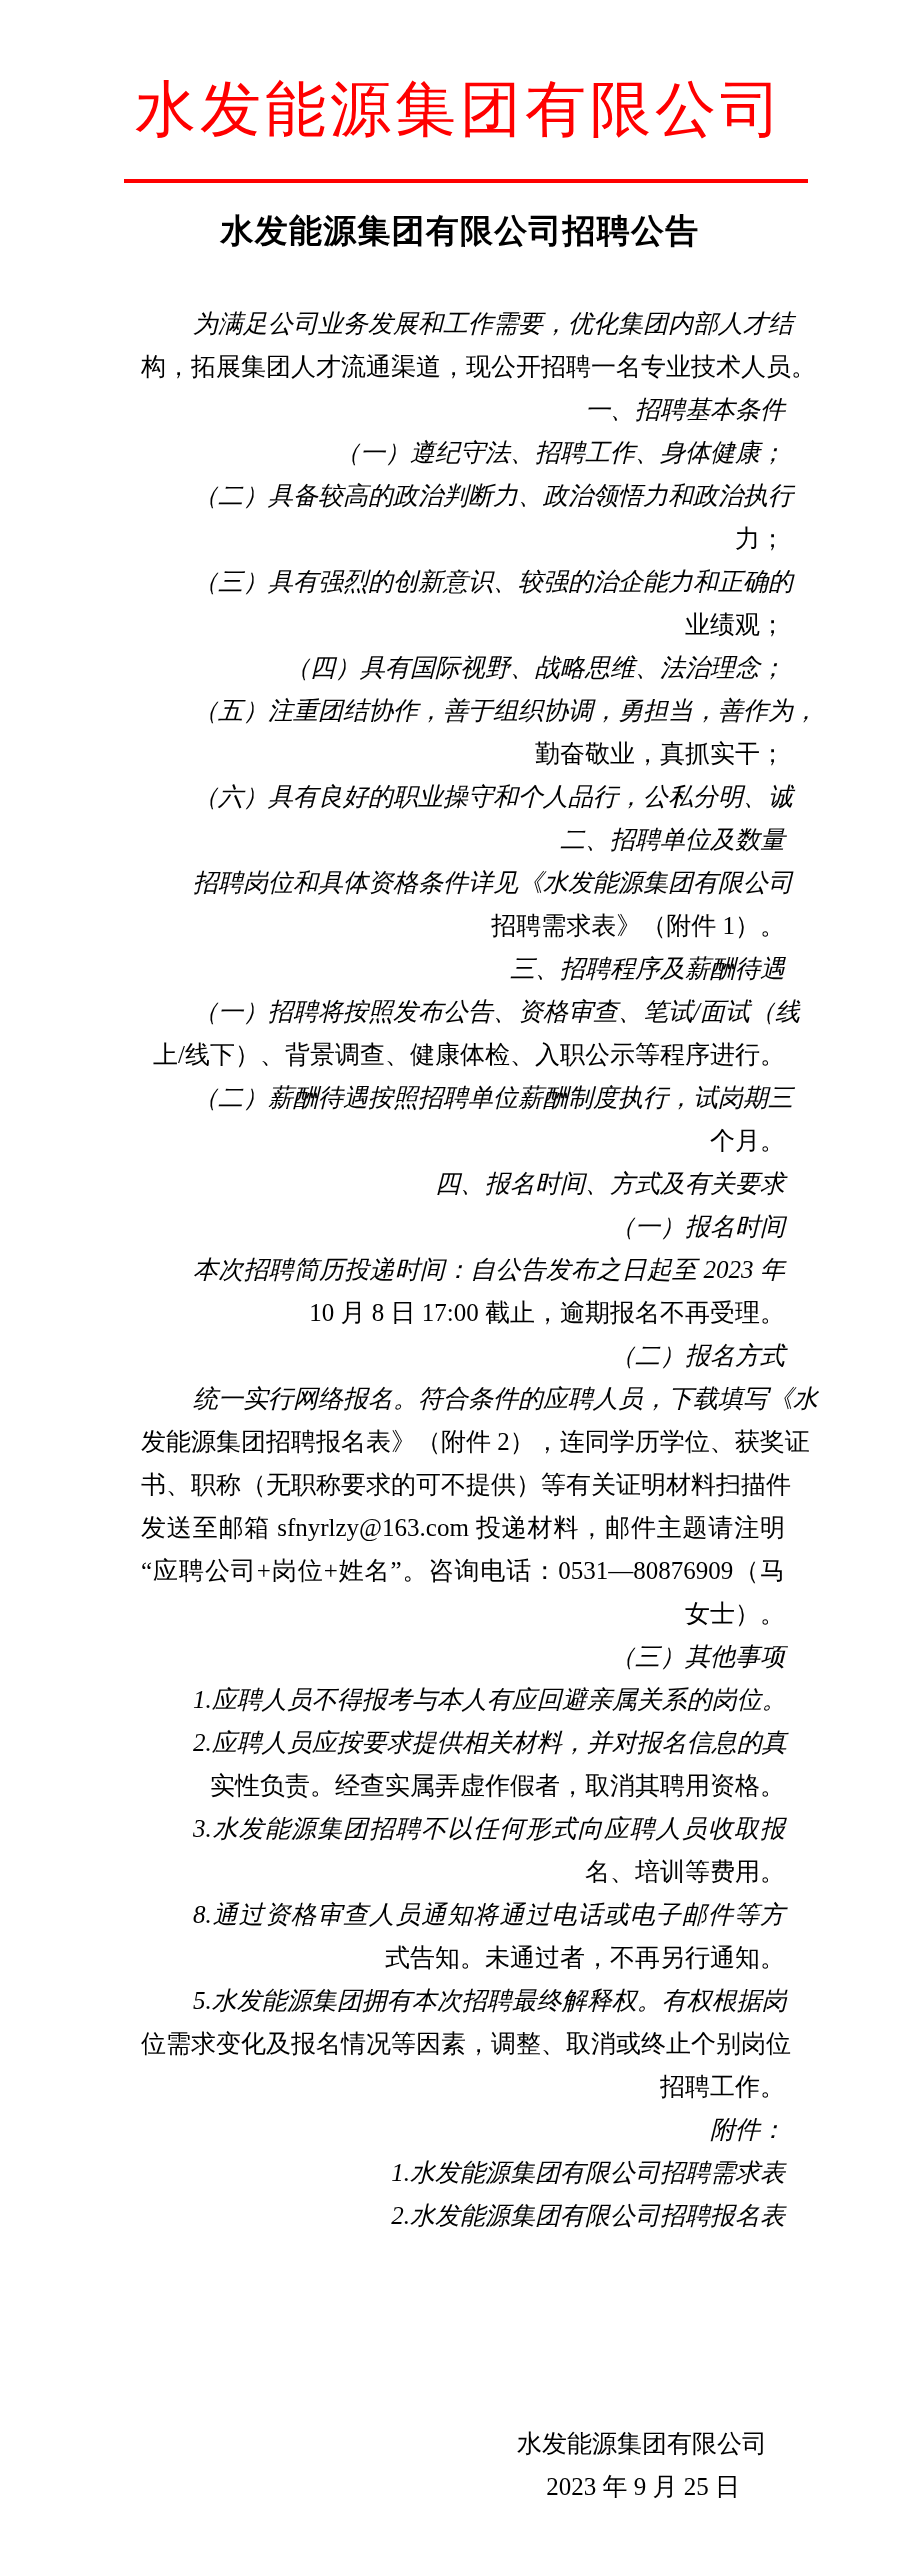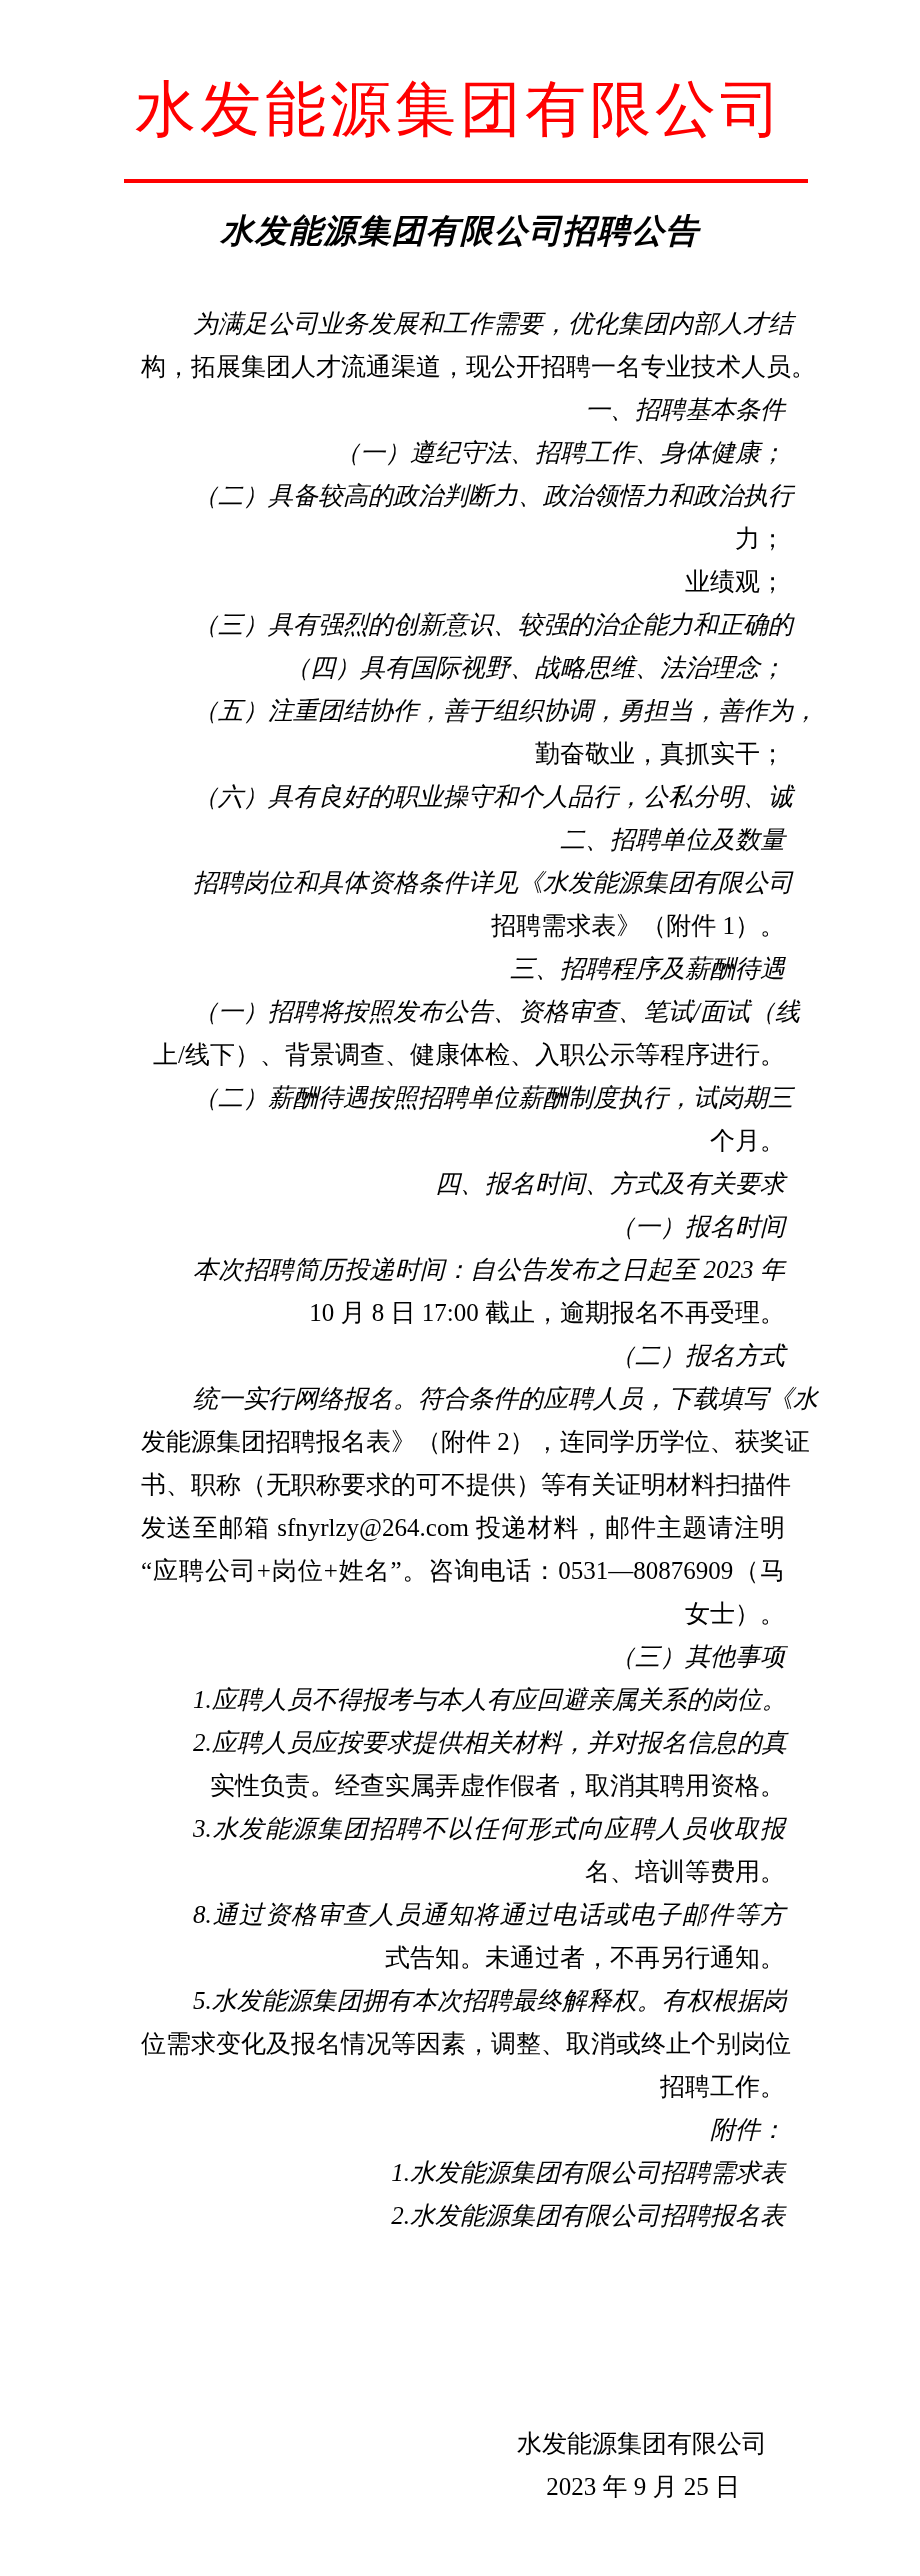--- a/index.html
+++ b/index.html
@@ -36,21 +36,20 @@
     position: absolute;
     top: 213px;
     left: 0;
     width: 920px;
     text-align: center;
     font-weight: bold;
     font-size: 33px;
     line-height: 37px;
     letter-spacing: 1.2px;
     white-space: nowrap;
-    font-style: italic;
   }
   .body-block {
     position: absolute;
     top: 302px;
     left: 141px;
     width: 644px;
     font-size: 25px;
   }
   .ln {
     height: 43px;
@@ -82,43 +81,43 @@
 
 <div class="doc-title">水发能源集团有限公司招聘公告</div>
 
 <div class="body-block">
   <div class="ln ind fill">为满足公司业务发展和工作需要，优化集团内部人才结</div>
   <div class="ln">构，拓展集团人才流通渠道，现公开招聘一名专业技术人员。</div>
   <div class="ln ind">一、招聘基本条件</div>
   <div class="ln ind">（一）遵纪守法、招聘工作、身体健康；</div>
   <div class="ln ind fill">（二）具备较高的政治判断力、政治领悟力和政治执行</div>
   <div class="ln">力；</div>
+  <div class="ln ind fill">（三）具有强烈的创新意识、较强的治企能力和正确的</div>
   <div class="ln">业绩观；</div>
-  <div class="ln ind fill">（三）具有强烈的创新意识、较强的治企能力和正确的</div>
   <div class="ln ind">（四）具有国际视野、战略思维、法治理念；</div>
   <div class="ln ind fill">（五）注重团结协作，善于组织协调，勇担当，善作为，</div>
   <div class="ln">勤奋敬业，真抓实干；</div>
   <div class="ln ind fill">（六）具有良好的职业操守和个人品行，公私分明、诚</div>
   <div class="ln ind">二、招聘单位及数量</div>
   <div class="ln ind fill">招聘岗位和具体资格条件详见《水发能源集团有限公司</div>
   <div class="ln">招聘需求表》（附件 1）。</div>
   <div class="ln ind">三、招聘程序及薪酬待遇</div>
   <div class="ln ind fill">（一）招聘将按照发布公告、资格审查、笔试/面试（线</div>
   <div class="ln">上/线下）、背景调查、健康体检、入职公示等程序进行。</div>
   <div class="ln ind fill">（二）薪酬待遇按照招聘单位薪酬制度执行，试岗期三</div>
   <div class="ln">个月。</div>
   <div class="ln ind">四、报名时间、方式及有关要求</div>
   <div class="ln ind">（一）报名时间</div>
   <div class="ln ind fill">本次招聘简历投递时间：自公告发布之日起至 2023 年</div>
   <div class="ln">10 月 8 日 17:00 截止，逾期报名不再受理。</div>
   <div class="ln ind">（二）报名方式</div>
   <div class="ln ind fill">统一实行网络报名。符合条件的应聘人员，下载填写《水</div>
   <div class="ln fill">发能源集团招聘报名表》（附件 2），连同学历学位、获奖证</div>
   <div class="ln fill">书、职称（无职称要求的可不提供）等有关证明材料扫描件</div>
-  <div class="ln fill">发送至邮箱 sfnyrlzy@264.com 投递材料，邮件主题请注明</div>
+  <div class="ln fill">发送至邮箱 sfnyrlzy@163.com 投递材料，邮件主题请注明</div>
   <div class="ln fill">“应聘公司+岗位+姓名”。咨询电话：0531—80876909（马</div>
   <div class="ln">女士）。</div>
   <div class="ln ind">（三）其他事项</div>
   <div class="ln ind">1.应聘人员不得报考与本人有应回避亲属关系的岗位。</div>
   <div class="ln ind fill">2.应聘人员应按要求提供相关材料，并对报名信息的真</div>
   <div class="ln">实性负责。经查实属弄虚作假者，取消其聘用资格。</div>
   <div class="ln ind fill">3.水发能源集团招聘不以任何形式向应聘人员收取报</div>
   <div class="ln">名、培训等费用。</div>
   <div class="ln ind fill">8.通过资格审查人员通知将通过电话或电子邮件等方</div>
   <div class="ln">式告知。未通过者，不再另行通知。</div>

